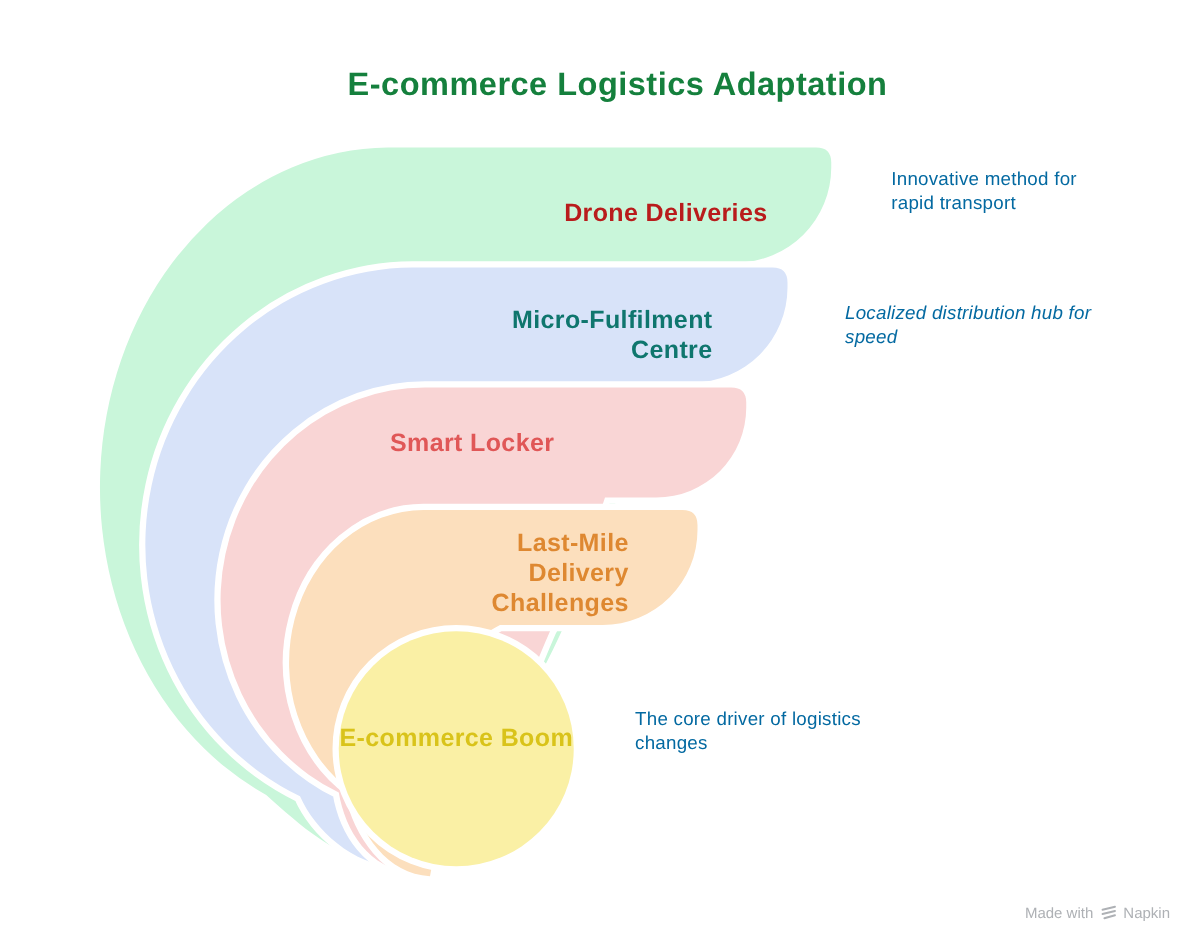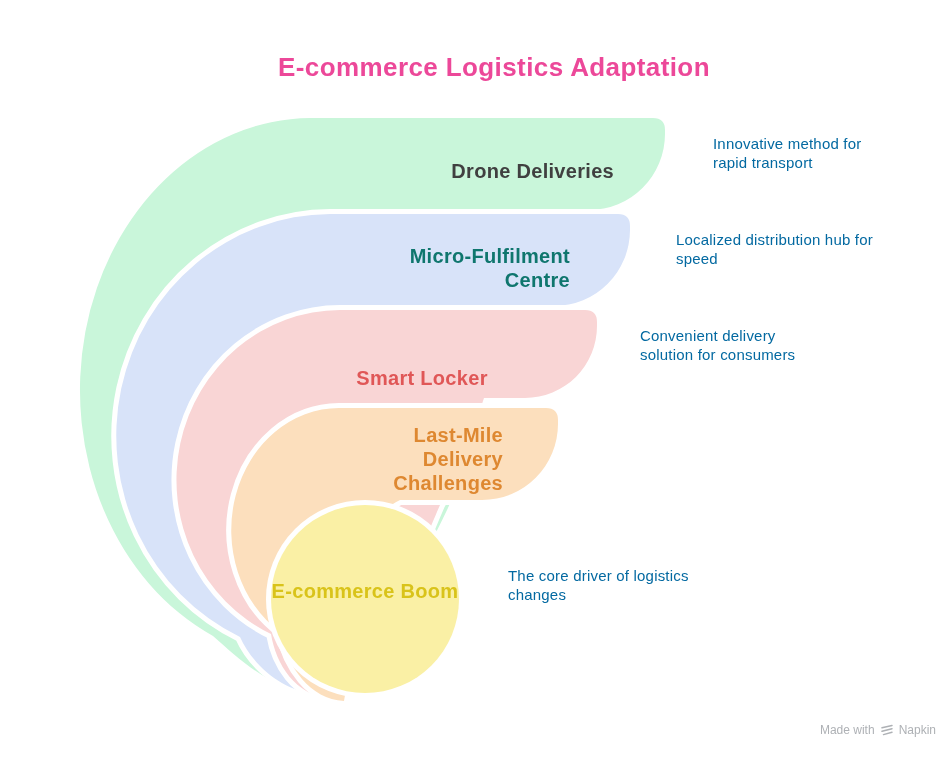--- a/index.html
+++ b/index.html
@@ -16,67 +16,66 @@
     text-align:center;font-size:26px;font-weight:700;color:#3d3d3d;letter-spacing:.4px;
   }
   .layer-label{
     position:absolute;font-size:20px;font-weight:700;line-height:24px;letter-spacing:.3px;
   }
   .layer-desc{
     position:absolute;font-size:15px;line-height:19px;color:#0369a1;letter-spacing:.2px;
   }
   .lbl-0{top:159px;right:336px;width:240px;text-align:right;}
   .lbl-1{top:244px;right:380px;width:190px;text-align:right;}
-  .lbl-2{top:366px;right:418px;width:220px;text-align:center;}
+  .lbl-2{top:343px;right:418px;width:220px;text-align:left;}
   .lbl-3{top:423px;right:447px;width:130px;text-align:right;}
   .lbl-4{top:579px;left:255px;width:220px;text-align:center;line-height:25px;}
   .dsc-0{top:134px;left:713px;width:172px;}
-  .dsc-1{top:230px;left:676px;width:200px;}
+  .dsc-1{top:241px;left:676px;width:200px;font-style:italic;}
   .dsc-2{top:326px;left:640px;width:168px;}
   .dsc-3{top:422px;left:605px;width:192px;}
   .dsc-4{top:566px;left:508px;width:208px;}
   .footer{
     position:absolute;right:14px;bottom:20px;display:flex;align-items:flex-end;gap:5px;
     font-size:12px;color:#aeb1b5;
   }
   .footer svg{display:block;}
 </style>
 </head>
 <body>
 
 <div id="stage">
 
-  <div class="title" style="color: #ec4899;">E-commerce Logistics Adaptation</div>
+  <div class="title" style="color: #15803d;">E-commerce Logistics Adaptation</div>
 
   <svg id="hooks-svg" width="950" height="757" viewBox="0 0 950 757">
     <path d="M310 118 L653 118 Q665 118 665 130 L665 134 A76 76 0 0 1 589 210 L560 210
              C545 260 520 330 482 430 C440 530 400 625 306 690
              C270 688 240 660 213 636 A232 272 0 0 1 310 118 Z" fill="#c9f6da" stroke="#ffffff"></path>
     <path d="M330 214 L618 214 Q630 214 630 226 L630 230 A76 76 0 0 1 554 306 L520 306
              C515 330 510 365 480 398 C452 445 436 472 424 505
              C410 560 390 625 318 694 C282 692 252 664 240 637
              A215 222 0 0 1 330 214 Z" fill="#d8e3f9" stroke="#ffffff"></path>
     <path d="M340 310 L585 310 Q597 310 597 322 L597 326 A72 72 0 0 1 525 398 L484 398
              C470 440 460 470 440 505 C420 550 400 615 331 698
              C295 696 276 664 271 634 A164 170 0 0 1 340 310 Z" fill="#f9d5d5" stroke="#ffffff"></path>
     <path d="M339 408 L546 408 Q558 408 558 420 L558 424 A76 76 0 0 1 482 500 L400 500
              C380 510 368 525 365 545 C360 610 352 660 344 701
              C310 699 288 668 280 632 A108 122 0 0 1 339 408 Z" fill="#fcdfbd" stroke="#ffffff"></path>
     <circle cx="365" cy="599" r="94" fill="#faf0a5" stroke="#ffffff"></circle>
   </svg>
 
-  <div class="layer-label lbl-0" style="color: #404040;">Drone Deliveries</div>
+  <div class="layer-label lbl-0" style="color: #b91c1c;">Drone Deliveries</div>
   <div class="layer-label lbl-1" style="color: #0f766e;">Micro-Fulfilment Centre</div>
   <div class="layer-label lbl-2" style="color: rgb(224, 87, 87);">Smart Locker</div>
   <div class="layer-label lbl-4" style="color: rgb(217, 195, 26);">E-commerce Boom</div>
   <div class="layer-label lbl-3" style="color: rgb(222, 136, 49);">Last-Mile Delivery Challenges</div>
 
   <div class="layer-desc dsc-0">Innovative method for rapid transport</div>
   <div class="layer-desc dsc-1">Localized distribution hub for speed</div>
-  <div class="layer-desc dsc-2">Convenient delivery solution for consumers</div>
   <div class="layer-desc dsc-4">The core driver of logistics changes</div>
 
   <div class="footer">
     <span>Made with</span>
     <svg width="14" height="14" viewBox="0 0 14 14">
       <g stroke="#aeb1b5" stroke-width="1.5" stroke-linecap="round" fill="none">
         <path d="M2 4.8 L12 2.4"></path>
         <path d="M2 8.2 L12 5.8"></path>
         <path d="M3.5 11.6 L12 9.2"></path>
       </g>

